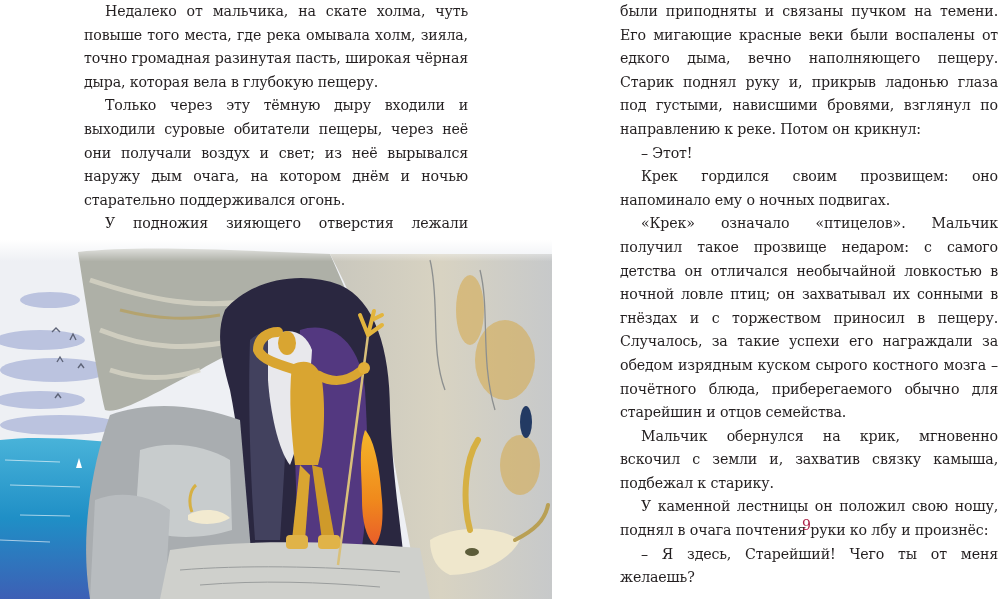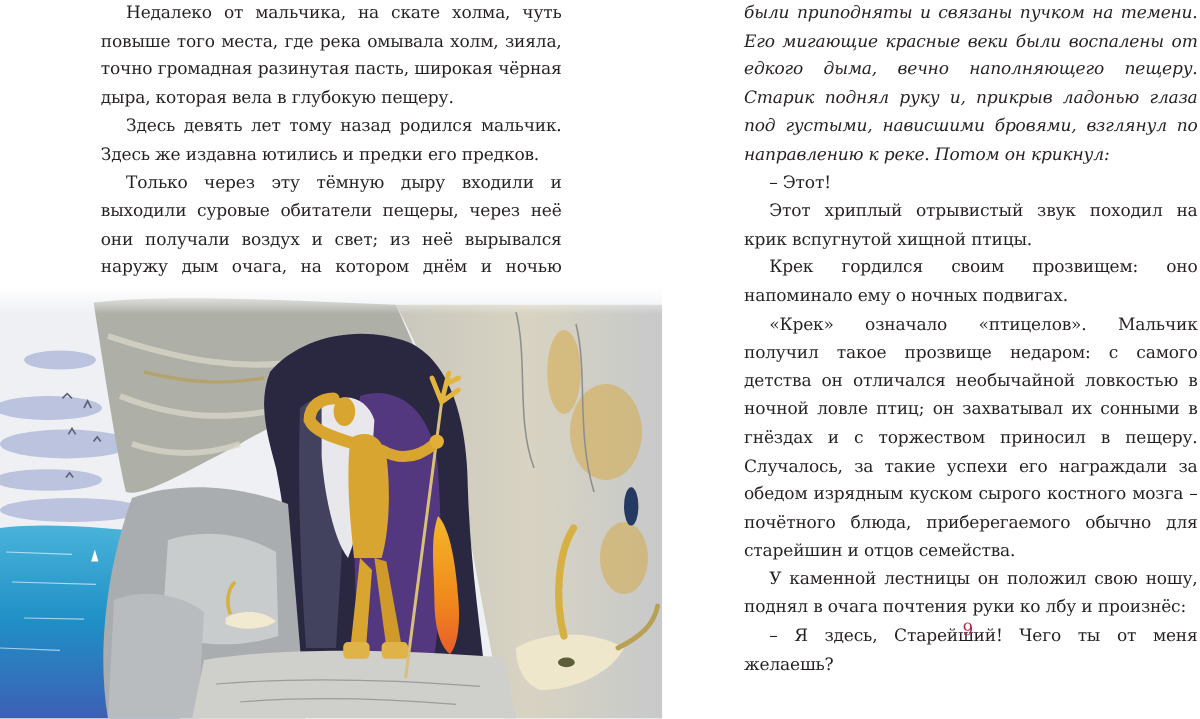--- a/index.html
+++ b/index.html
@@ -7,39 +7,38 @@
       width: 1000px; height: 599px; overflow: hidden; position: relative;
       background: #ffffff; color: #231f20;
       font-family: "DejaVu Serif", "Liberation Serif", serif;
     }
     .col {
       position: absolute; top: 0;
       font-size: 14.2px; line-height: 23.6px;
       text-align: justify; letter-spacing: -0.15px;
     }
     .col p { margin: 0; text-indent: 21px; }
-    .col p.noindent { text-indent: 0; font-style: italic; }
+    .col p.noindent { text-indent: 0; }
     #left-col { left: 84px; width: 384px; }
     #right-col { left: 620px; width: 378px; }
     #page-number {
       position: absolute; left: 802px; top: 517px;
       font-size: 14px; color: #b0254a;
     }
     #illustration {
       position: absolute; left: 0; top: 240px; width: 552px; height: 359px;
       overflow: hidden;
     }
     #illustration svg { display: block; }
   </style>
 </head>
 <body>
 
 <div id="left-col" class="col">
   <p>Недалеко от мальчика, на скате холма, чуть повыше того места, где река омывала холм, зияла, точно громадная разинутая пасть, широкая чёрная дыра, которая вела в глубокую пещеру.</p>
-  <p>Здесь девять лет тому назад родился мальчик. Здесь же издавна ютились и предки его предков.</p>
   <p>Только через эту тёмную дыру входили и выходили суровые обитатели пещеры, через неё они получали воздух и свет; из неё вырывался наружу дым очага, на котором днём и ночью старательно поддерживался огонь.</p>
   <p>У подножия зияющего отверстия лежали огромные камни, они служили чем-то вроде лестницы.</p>
   <p>На пороге пещеры показался высокий, сухощавый старик с загорелой морщинистой кожей. Его длинные седые волосы</p>
 </div>
 
 <div id="illustration">
   <svg width="552" height="359" viewBox="0 0 552 359" xmlns="http://www.w3.org/2000/svg">
     <defs>
       <linearGradient id="fadeTop" x1="0" y1="0" x2="0" y2="1">
         <stop offset="0" stop-color="#ffffff" stop-opacity="1"></stop>
@@ -155,21 +154,21 @@
       <ellipse cx="472" cy="312" rx="7" ry="4" fill="#5d5d3a"></ellipse>
     </g>
 
     <rect x="0" y="0" width="552" height="359" fill="url(#fadeTop)"></rect>
   </svg>
 </div>
 
 <div id="right-col" class="col">
   <p class="noindent">были приподняты и связаны пучком на темени. Его мигающие красные веки были воспалены от едкого дыма, вечно наполняющего пещеру. Старик поднял руку и, прикрыв ладонью глаза под густыми, нависшими бровями, взглянул по направлению к реке. Потом он крикнул:</p>
   <p>– Этот!</p>
-  <p>Этот хриплый отрывистый звук походил на крик вспугнутой хищной птицы.</p>
   <p>Крек гордился своим прозвищем: оно напоминало ему о ночных подвигах.</p>
   <p>«Крек» означало «птицелов». Мальчик получил такое прозвище недаром: с самого детства он отличался необычайной ловкостью в ночной ловле птиц; он захватывал их сонными в гнёздах и с торжеством приносил в пещеру. Случалось, за такие успехи его награждали за обедом изрядным куском сырого костного мозга – почётного блюда, прибере­гаемого обычно для старейшин и отцов семейства.</p>
+  <p>Мальчик обернулся на крик, мгновенно вскочил с земли и, захватив связку камыша, подбежал к старику.</p>
   <p>У каменной лестницы он положил свою ношу, поднял в очага почтения руки ко лбу и произнёс:</p>
   <p>– Я здесь, Старейший! Чего ты от меня желаешь?</p>
 
 </div>
 
 <div id="page-number">9</div>
 
 </body></html>

